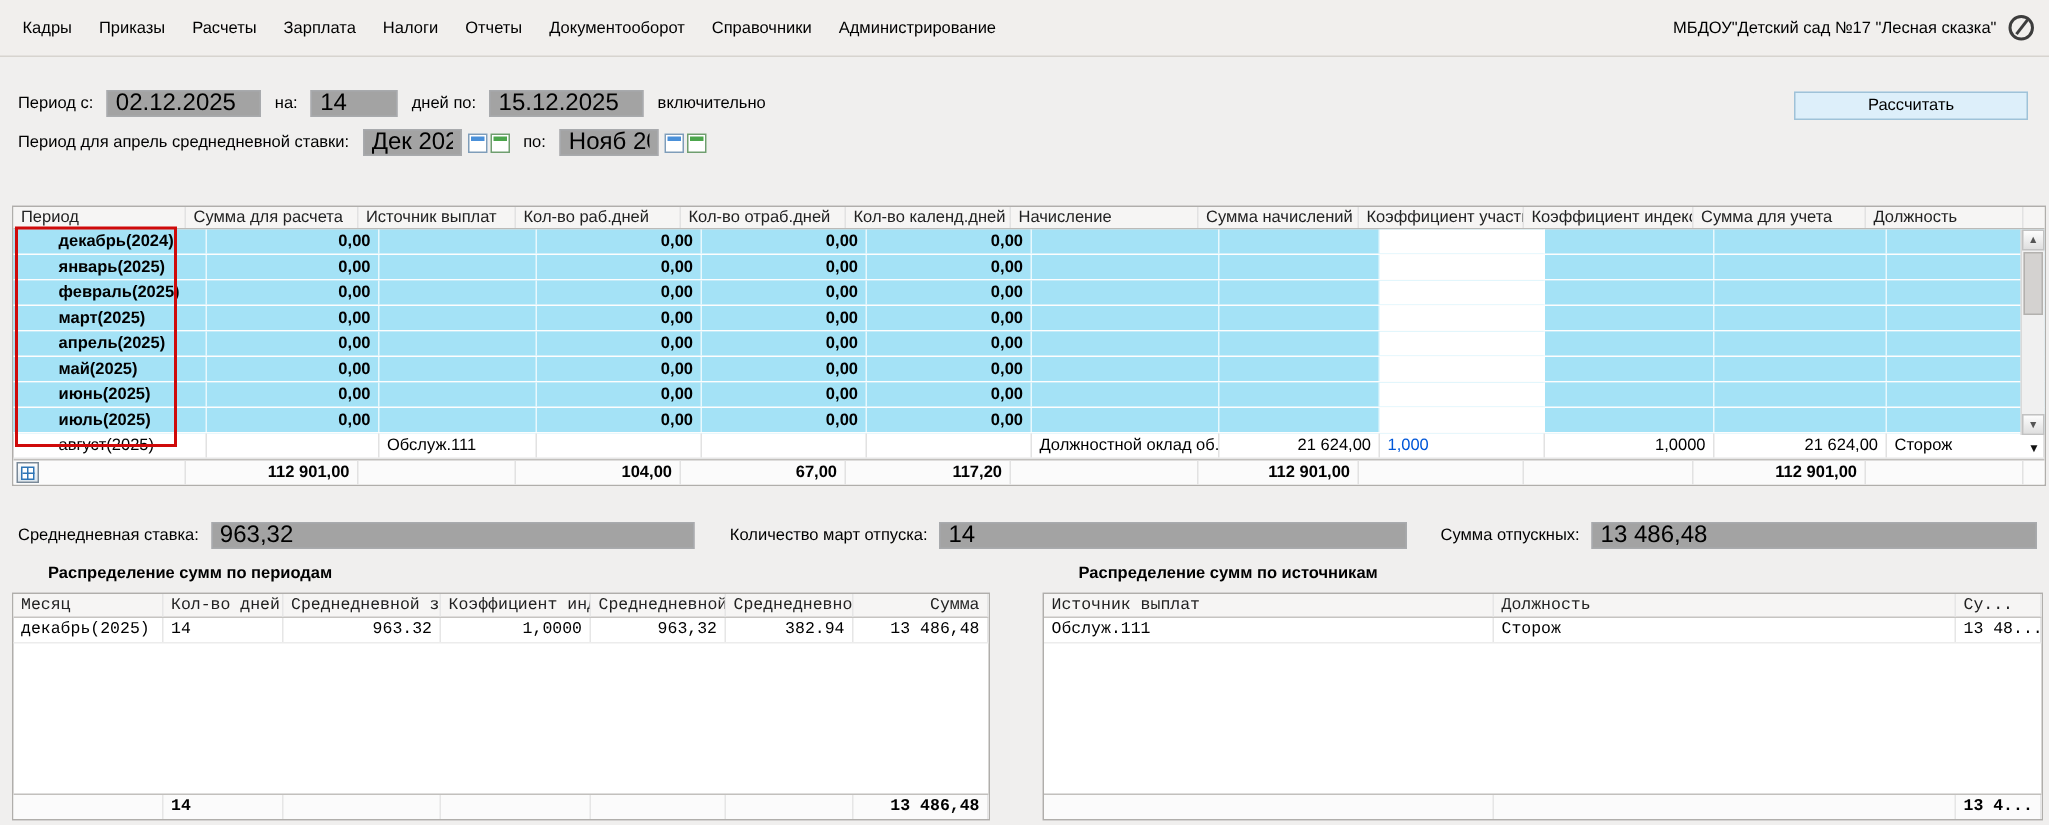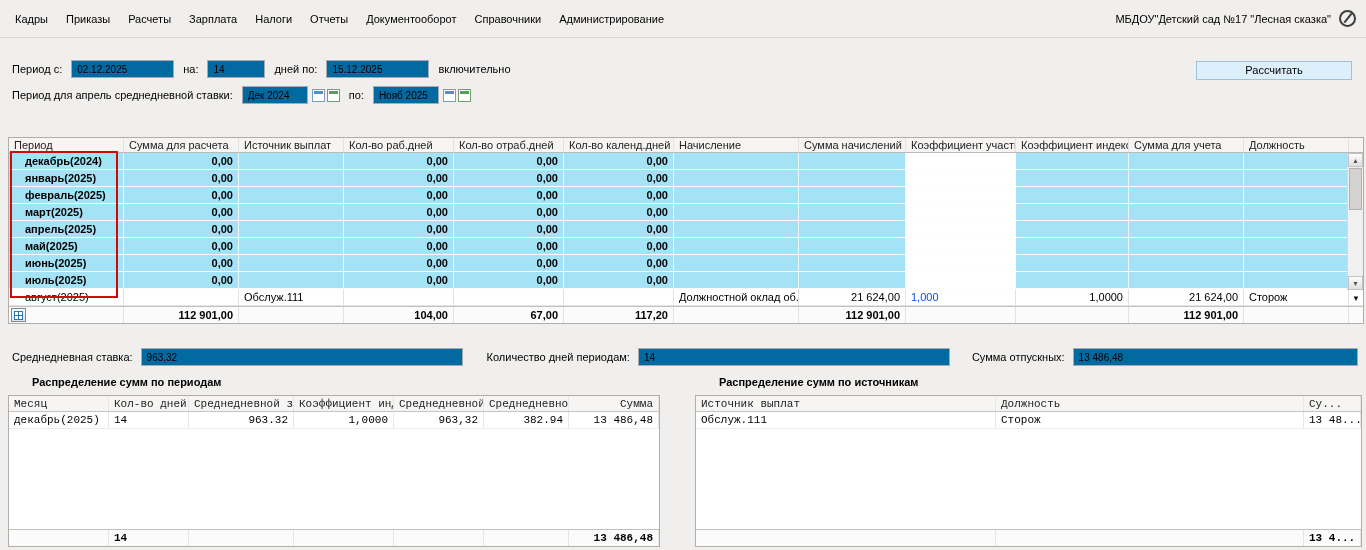--- a/index.html
+++ b/index.html
@@ -28,36 +28,36 @@
   .win-btn { width:14px; height:13px; border:1px solid #9a968f; background:linear-gradient(#fcfcfb,#dcd8d2);
              display:flex; align-items:center; justify-content:center; font-size:9px; color:#444; line-height:1; }
   .restore-glyph { width:7px; height:6px; border:1px solid #555; background:#fff; }
 
   
   .form-area { position:absolute; top:47px; left:0; width:100%; height:90px; }
   .form-row { display:flex; align-items:center; gap:9px; padding-left:12px; }
   .form-row.r1 { margin-top:13px; }
   .form-row.r2 { margin-top:8px; }
   .lbl { white-space:nowrap; }
-  input.txt { height:18px; border:1px solid #a8aaad; background:#0369a1; font-family:"Liberation Sans",sans-serif;
-              font-size:10px; padding:1px 5px; }
+  input.txt { height:18px; border:1px solid #a8aaad; background:#a3a3a3; font-family:"Liberation Sans",sans-serif;
+              font-size:16px; padding:1px 5px; }
   .w-date { width:103px; } .w-days { width:58px; } .w-month { width:66px; }
   .cal-btn { width:13px; height:13px; border:1px solid #7f9db9; background:#fff; position:relative; display:inline-block; }
   .cal-btn::before { content:""; position:absolute; top:1px; left:1px; right:1px; height:3px; background:#4a90d9; }
   .cal-btn.green { border-color:#6f9e6f; }
   .cal-btn.green::before { background:#4ca64c; }
   .btn-group { display:flex; gap:2px; margin-left:-5px; }
   .calc-btn { position:absolute; right:14px; top:14px; width:156px; height:19px; background:#ddeffa;
               border:1px solid #9fc2d8; text-align:center; line-height:17px; cursor:default; }
 
   
   .grid { position:absolute; top:137px; left:8px; width:1356px; height:187px; background:#fff;
           border:1px solid #b0aeab; }
   .mt-header { display:flex; height:15px; line-height:15px; background:#f6f5f4; border-bottom:1px solid #bcbab7; color:#222; }
-  .mt-row { display:flex; height:17px; line-height:16px; border-bottom:1px solid #e6e6e6; }
+  .mt-row { display:flex; height:17px; line-height:16px; border-bottom:1px solid #e6e6e6;justify-content:flex-end; }
   .mt-row.cyan { background:#a4e2f6; font-weight:bold; border-bottom:1px solid #fdfdfd; }
   .mt-cell { padding:0 5px; overflow:hidden; white-space:nowrap; border-right:1px solid #e2e2e2; }
   .cyan .mt-cell { border-right:1px solid rgba(255,255,255,0.75); }
   .cyan .w8 { background:#fff; font-weight:normal; }
   .mt-totals { display:flex; height:17px; line-height:16px; background:#fbfbfb; border-top:1px solid #c2c0bd;
                font-weight:bold; }
   .w0{width:115px}.w1{width:115px}.w2{width:105px}.w3{width:110px}.w4{width:110px}.w5{width:110px}
   .w6{width:125px}.w7{width:107px}.w8{width:110px}.w9{width:113px}.w10{width:115px}.w11{width:105px}
   .num { text-align:right; }
   .indent { padding-left:16px; }
@@ -317,21 +317,21 @@
     <div class="grid-more">▼</div>
     <div class="export-btn">
       <span class="export-glyph"></span>
     </div>
   </div>
 
   <div class="summary">
     <span class="lbl">Среднедневная ставка:</span>
     <input class="txt sum-in1" value="963,32" style="">
     <span class="gap1"></span>
-    <span class="lbl">Количество дней периодам:</span>
+    <span class="lbl">Количество март отпуска:</span>
     <input class="txt sum-in2" value="14" style="">
     <span class="gap2"></span>
     <span class="lbl">Сумма отпускных:</span>
     <input class="txt sum-in3" value="13 486,48" style="">
   </div>
 
   <div class="panel panel-left">
     <div class="panel-title">Распределение сумм по периодам</div>
     <div class="panel-box">
       <div class="bt-header">

